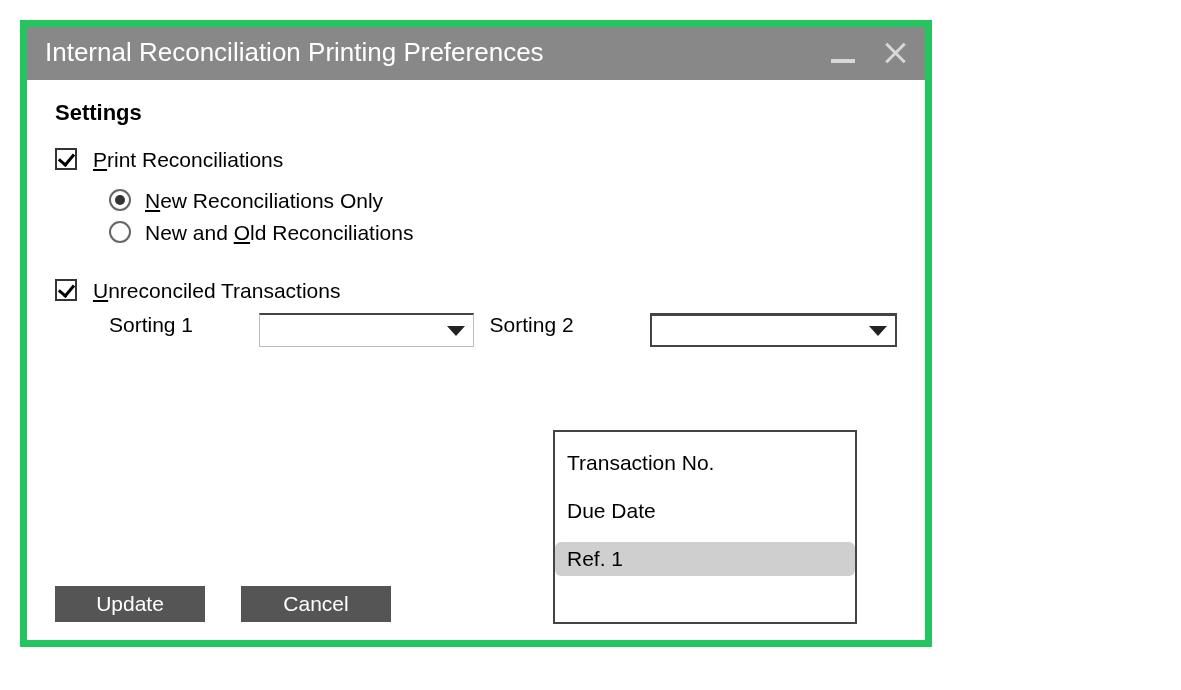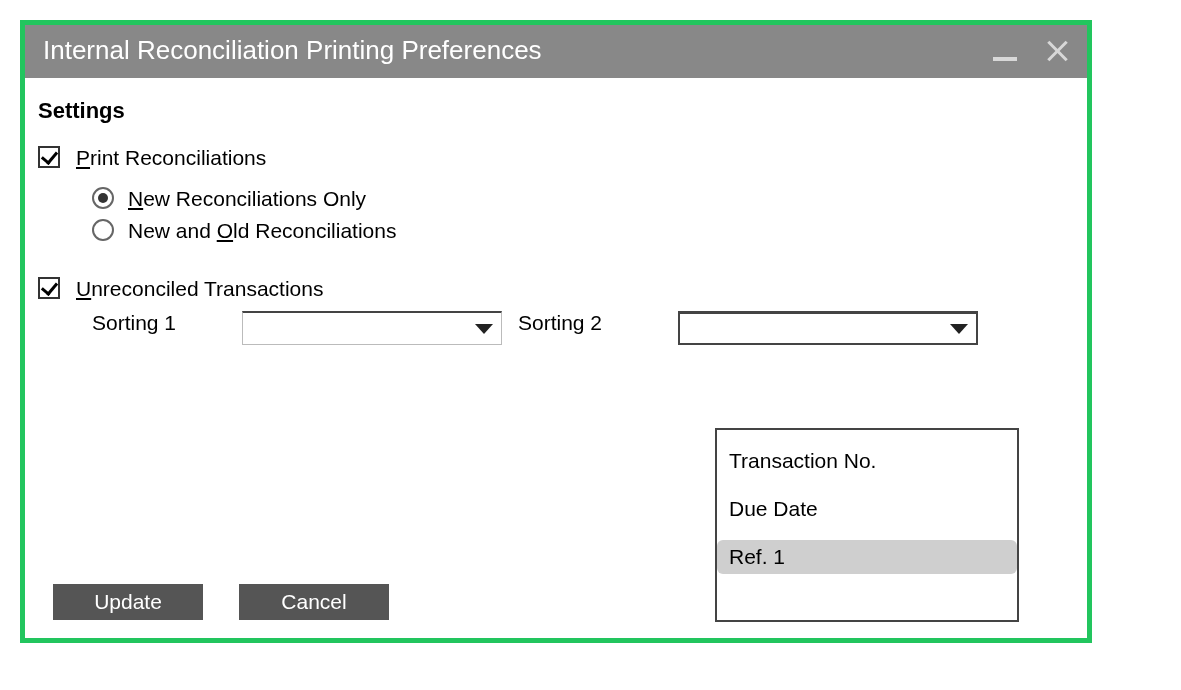--- a/index.html
+++ b/index.html
@@ -5,22 +5,22 @@
   * { box-sizing: border-box; }
   body {
     margin: 0;
     padding: 20px;
     background: #ffffff;
     font-family: "Segoe UI", Tahoma, sans-serif;
     font-size: 21px;
     color: #000;
   }
   .window {
-    width: 1072px;
-    border: 5px solid #22c55e;
+    width: 912px;
+    border: 7px solid #22c55e;
     background: #fff;
     position: relative;
   }
   .titlebar {
     background: #888;
     color: #fff;
     display: flex;
     align-items: center;
     justify-content: space-between;
     padding: 10px 18px 12px 18px;
@@ -58,21 +58,21 @@
     left: 10px;
     top: -2px;
     width: 3px;
     height: 26px;
     background: #d8d8d8;
   }
   .close-icon::before { transform: rotate(45deg); }
   .close-icon::after  { transform: rotate(-45deg); }
 
   .body {
-    padding: 20px 28px 18px 13px;
+    padding: 20px 28px 18px 28px;
     position: relative;
     min-height: 560px;
   }
   .section-header {
     font-weight: 700;
     font-size: 22px;
     margin-bottom: 22px;
   }
   .row {
     display: flex;

